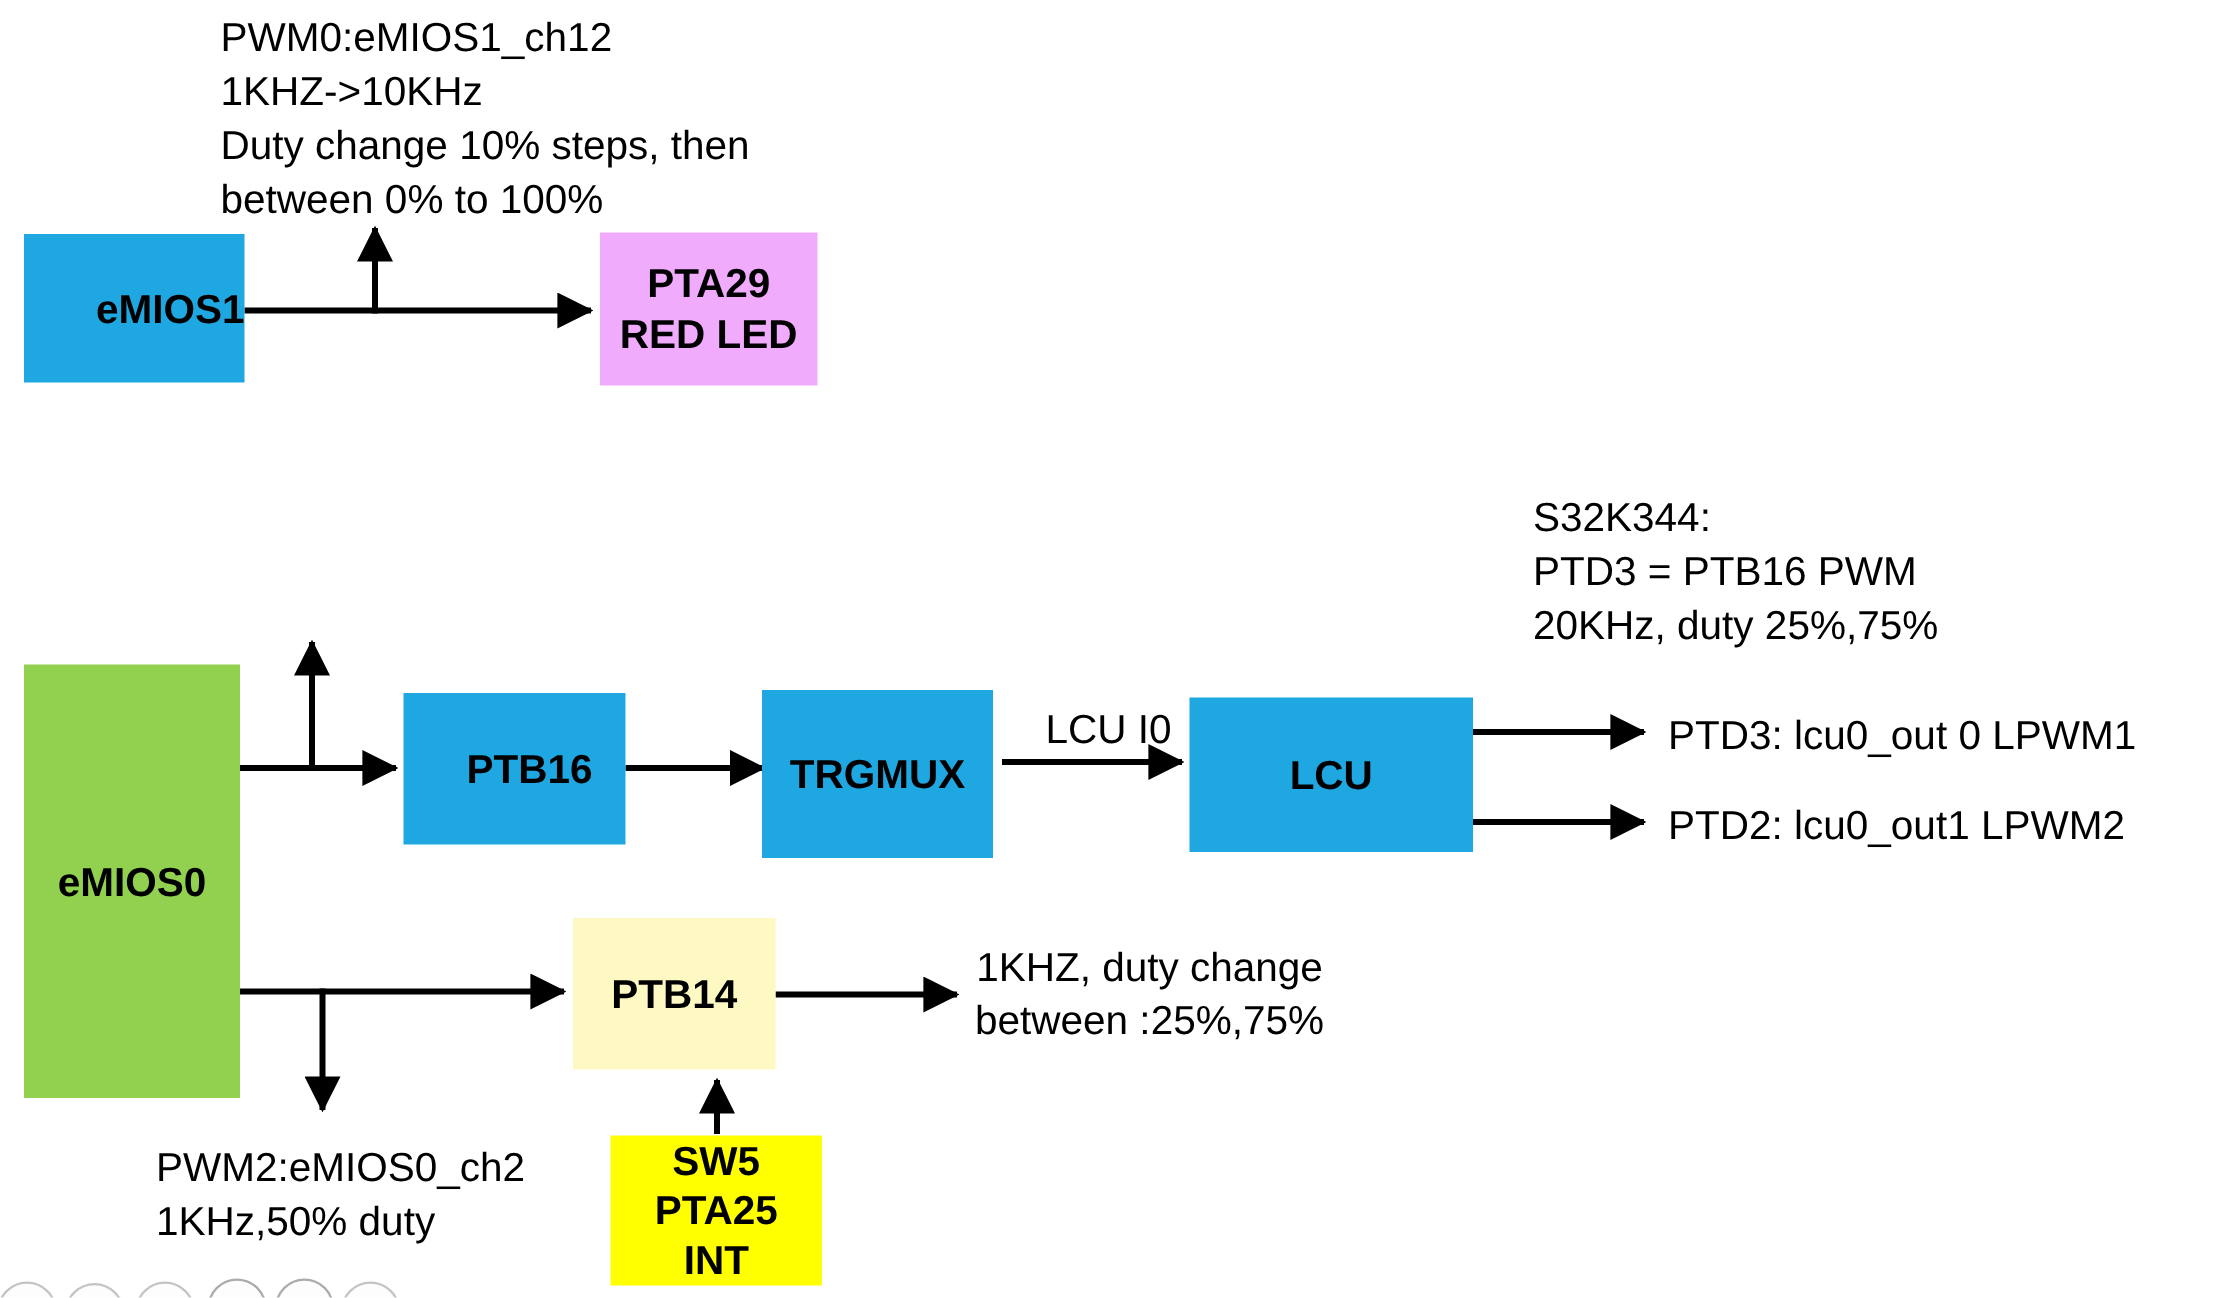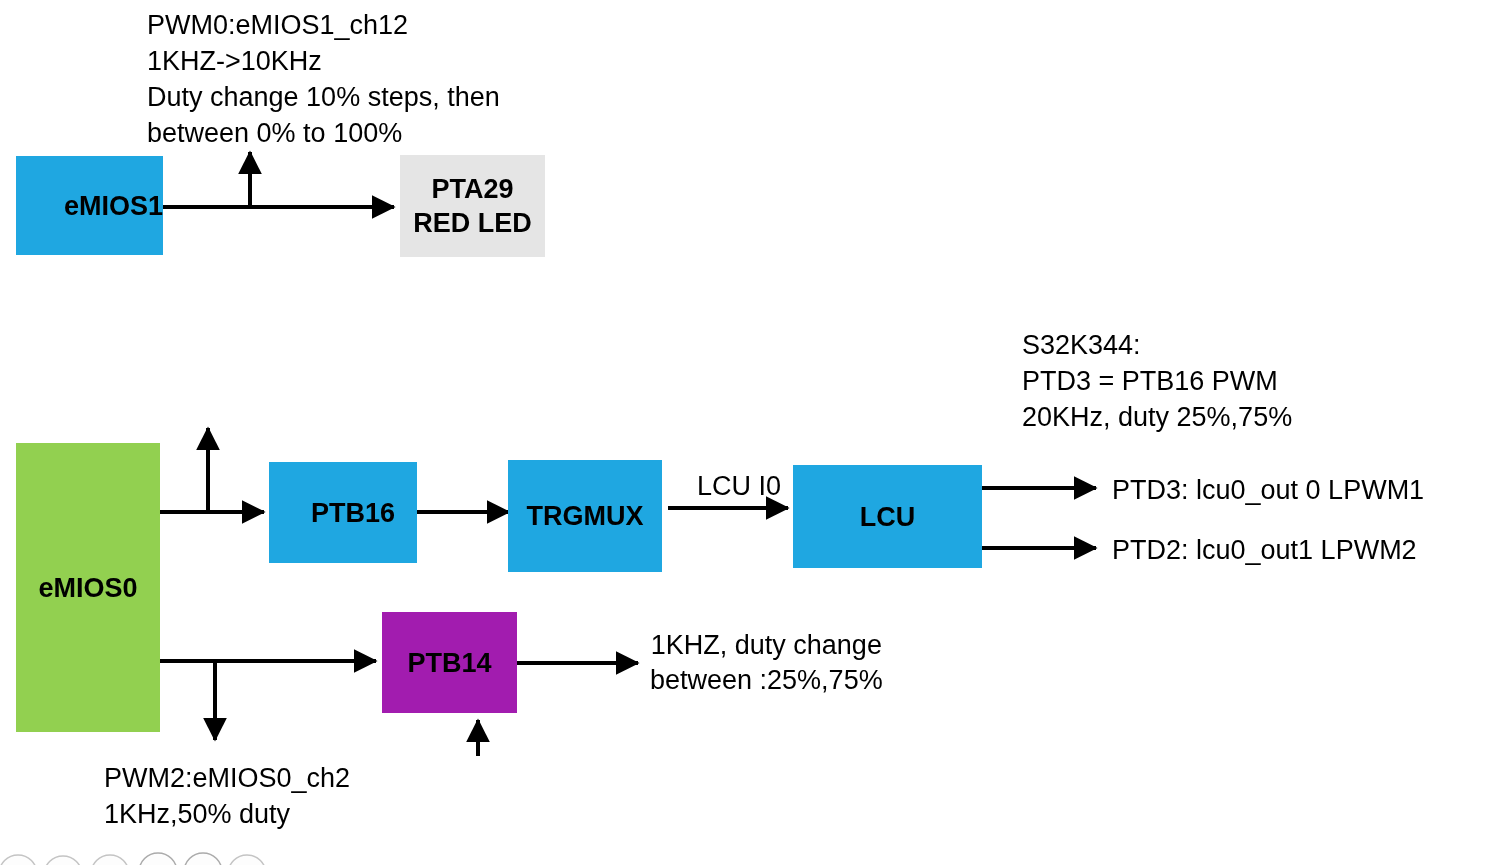--- a/index.html
+++ b/index.html
@@ -74,45 +74,50 @@
       <circle cx="158" cy="872" r="19" stroke="#ababab"></circle>
       <circle cx="203" cy="872" r="19" stroke="#ababab"></circle>
       <circle cx="247" cy="874" r="19"></circle>
     </g>
   </svg>
 
   <div class="box" style="left: 16px; top: 156px; width: 147px; height: 99px; background-color: rgb(31, 167, 225); padding-left: 48px;">
     <span>eMIOS1</span>
   </div>
 
-  <div class="box" style="left: 400px; top: 155px; width: 145px; height: 102px; background-color: #e5e5e5;">
+  <div class="box" style="left: 400px; top: 155px; width: 145px; height: 102px; background-color: #f0abfc;">
     <span>PTA29</span>
     <span>RED LED</span>
   </div>
 
   <div class="box" style="left: 16px; top: 443px; width: 144px; height: 289px; background-color: rgb(146, 208, 80);">
     <span>eMIOS0</span>
   </div>
 
   <div class="box" style="left: 269px; top: 462px; width: 148px; height: 101px; background-color: rgb(31, 167, 225); padding-left: 20px;">
     <span>PTB16</span>
   </div>
 
   <div class="box" style="left: 508px; top: 460px; width: 154px; height: 112px; background-color: rgb(31, 167, 225);">
     <span>TRGMUX</span>
   </div>
 
   <div class="box" style="left: 793px; top: 465px; width: 189px; height: 103px; background-color: rgb(31, 167, 225);">
     <span>LCU</span>
   </div>
 
-  <div class="box" style="left: 382px; top: 612px; width: 135px; height: 101px; background-color: #a21caf;">
+  <div class="box" style="left: 382px; top: 612px; width: 135px; height: 101px; background-color: #fef9c3;">
     <span>PTB14</span>
   </div>
 
+  <div class="box" style="left: 407px; top: 757px; width: 141px; height: 100px; line-height: 33px; background-color: rgb(255, 255, 0);">
+    <span>SW5</span>
+    <span>PTA25</span>
+    <span>INT</span>
+  </div>
 
   <div class="note" style="left:147px; top:7px">
     <div>PWM0:eMIOS1_ch12</div>
     <div>1KHZ-&gt;10KHz</div>
     <div>Duty change 10% steps, then</div>
     <div>between 0% to 100%</div>
   </div>
 
 
   <div class="note" style="left:1022px; top:327px">

